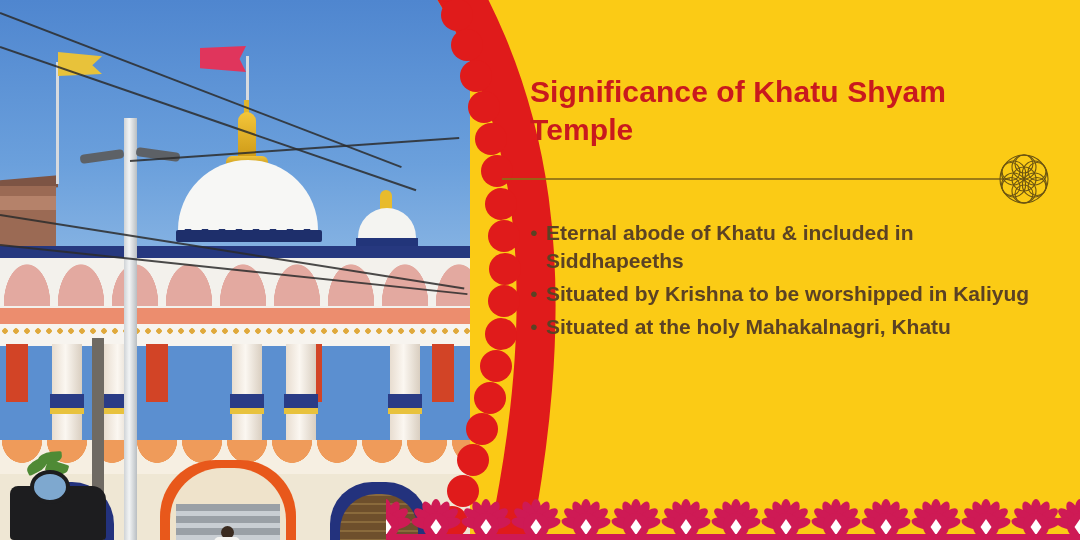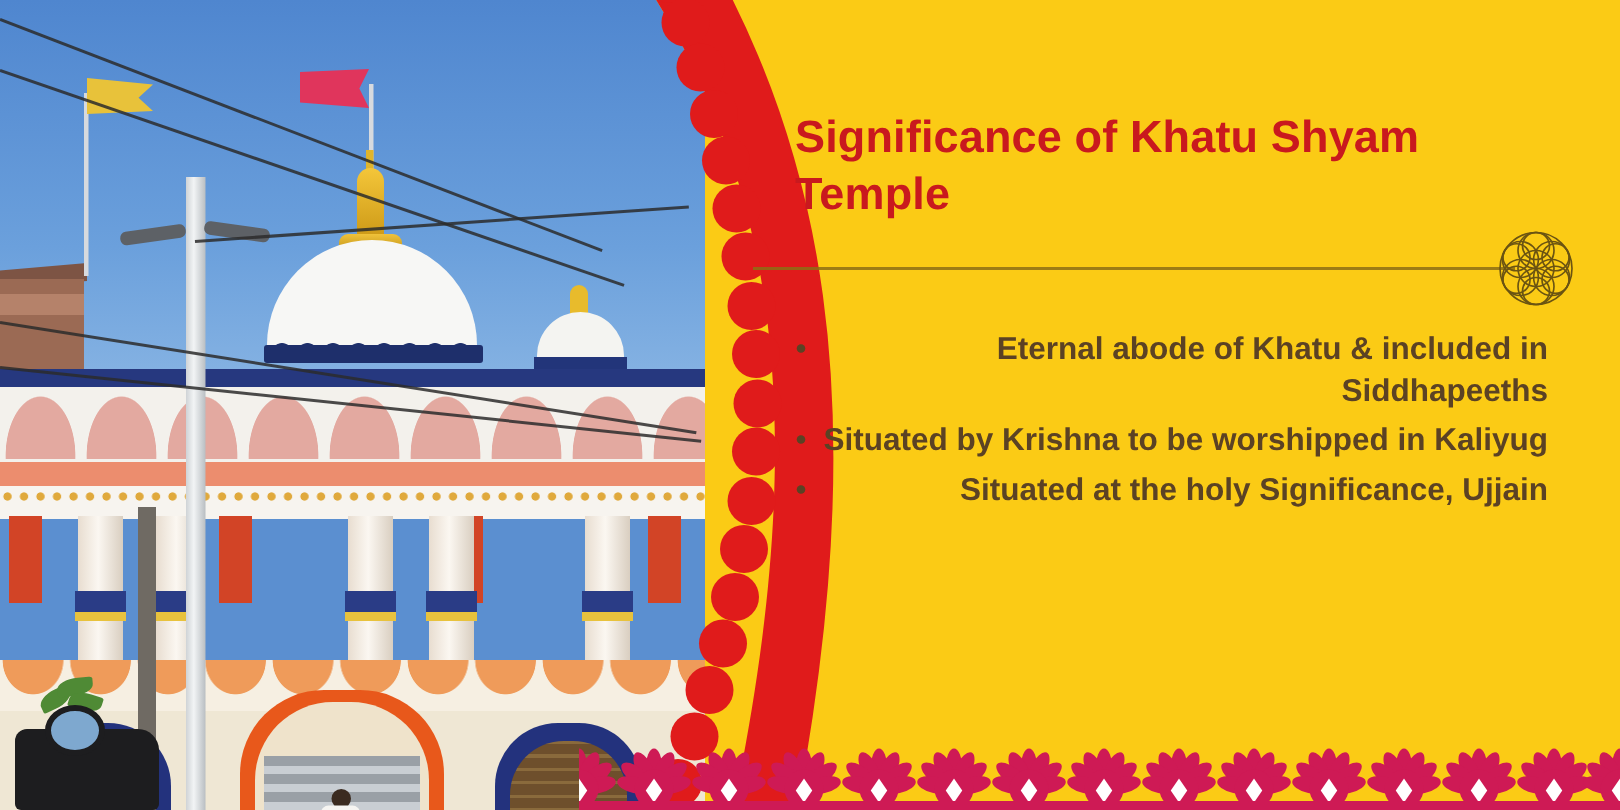--- a/index.html
+++ b/index.html
@@ -84,21 +84,21 @@
 
   
   .panel{position:absolute;left:500px;top:0;width:580px;height:540px;margin-top:27px;}
   .title{position:absolute;left:30px;top:46px;width:470px;
      color:#C9191E;font-size:30px;font-weight:bold;line-height:1.28;letter-spacing:.1px;}
   .rule{position:absolute;left:2px;top:151px;width:508px;height:2px;background:#8c6f14;opacity:.85;}
   .mandala{position:absolute;left:498px;top:126px;width:52px;height:52px;}
   .bullets{position:absolute;left:22px;top:192px;width:510px;}
   .bullet{display:flex;align-items:flex-start;margin-bottom:5px;}
   .dot{flex:0 0 auto;width:24px;color:#5B4224;font-size:21px;line-height:1.33;text-align:center;}
-  .btxt{flex:1 1 auto;color:#5B4224;font-size:21px;font-weight:bold;line-height:1.33;text-align:right;}
+  .btxt{flex:1 1 auto;color:#5B4224;font-size:21px;font-weight:bold;line-height:1.33;}
 
   
   .flowers{position:absolute;left:386px;bottom:0;width:694px;height:42px;overflow:hidden;}
   .flowers svg{display:block;}
 </style>
 </head>
 <body>
 
 <div class="canvas">
 
@@ -273,21 +273,21 @@
       <div class="bullet">
         <span class="dot">•</span>
         <span class="btxt">Eternal abode of Khatu &amp; included in Siddhapeeths</span>
       </div>
       <div class="bullet">
         <span class="dot">•</span>
         <span class="btxt">Situated by Krishna to be worshipped in Kaliyug</span>
       </div>
       <div class="bullet">
         <span class="dot">•</span>
-        <span class="btxt">Situated at the holy Significance, Ujjain</span>
+        <span class="btxt">Situated at the holy Mahakalnagri, Khatu</span>
       </div>
     </div>
   </div>
 
   <div class="flowers">
     <svg width="694" height="42" viewBox="0 0 694 42" xmlns="http://www.w3.org/2000/svg" aria-hidden="true">
       <defs>
         <g id="lotus">
           <g fill="#CE1A55">
             <ellipse cx="0" cy="-14" rx="5.5" ry="13"></ellipse>

